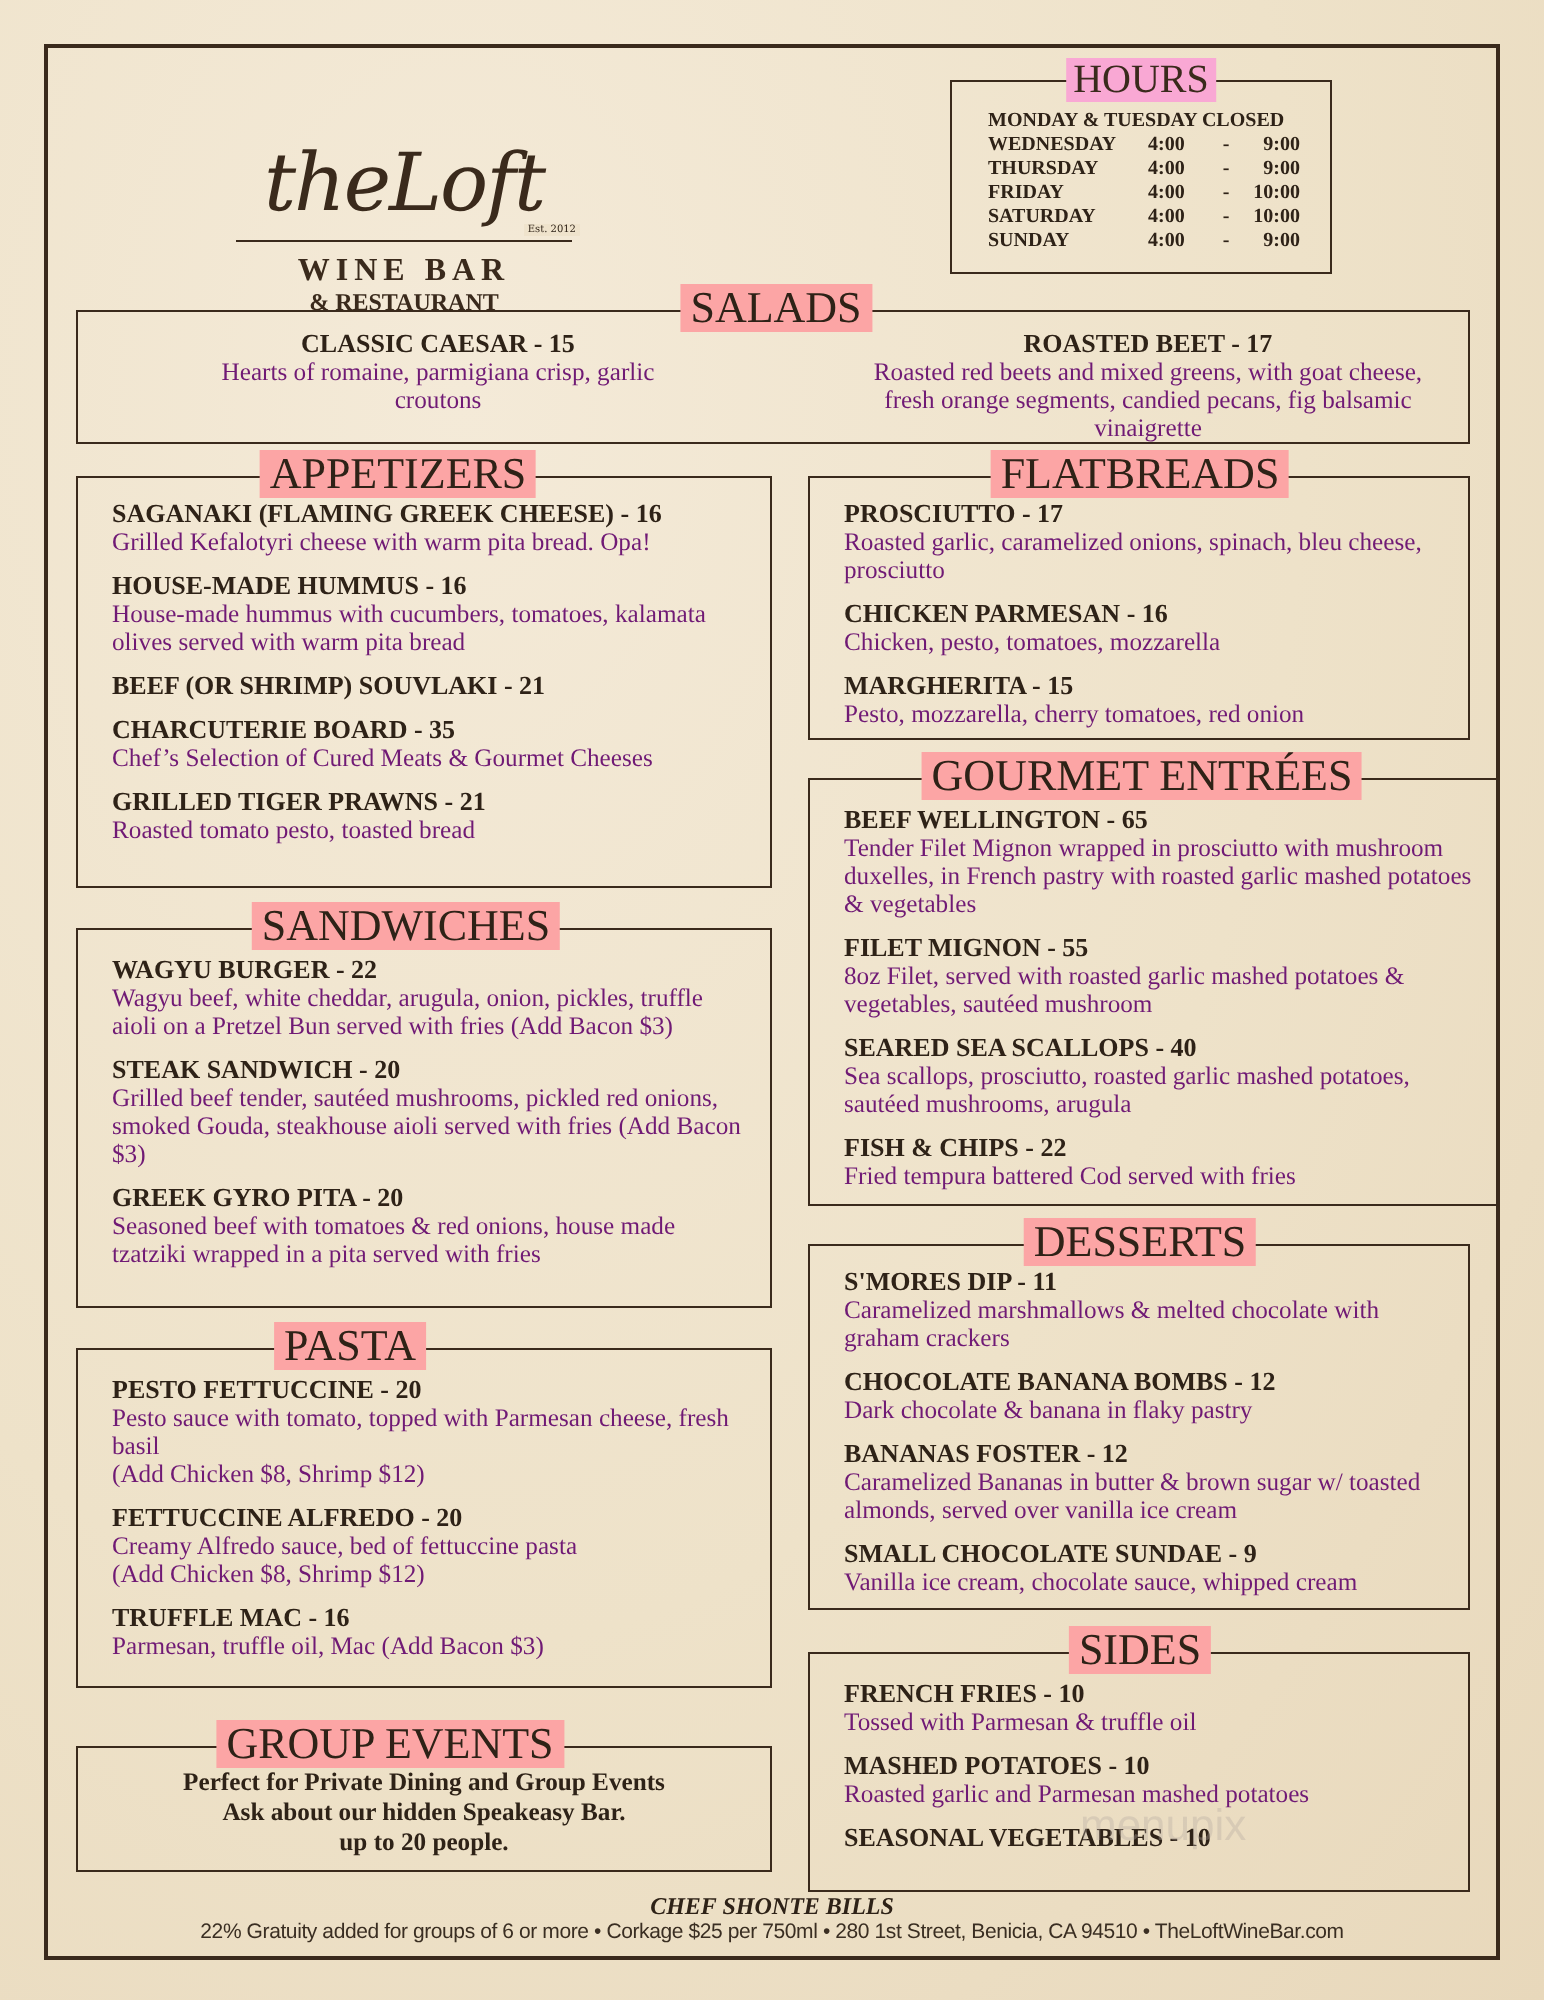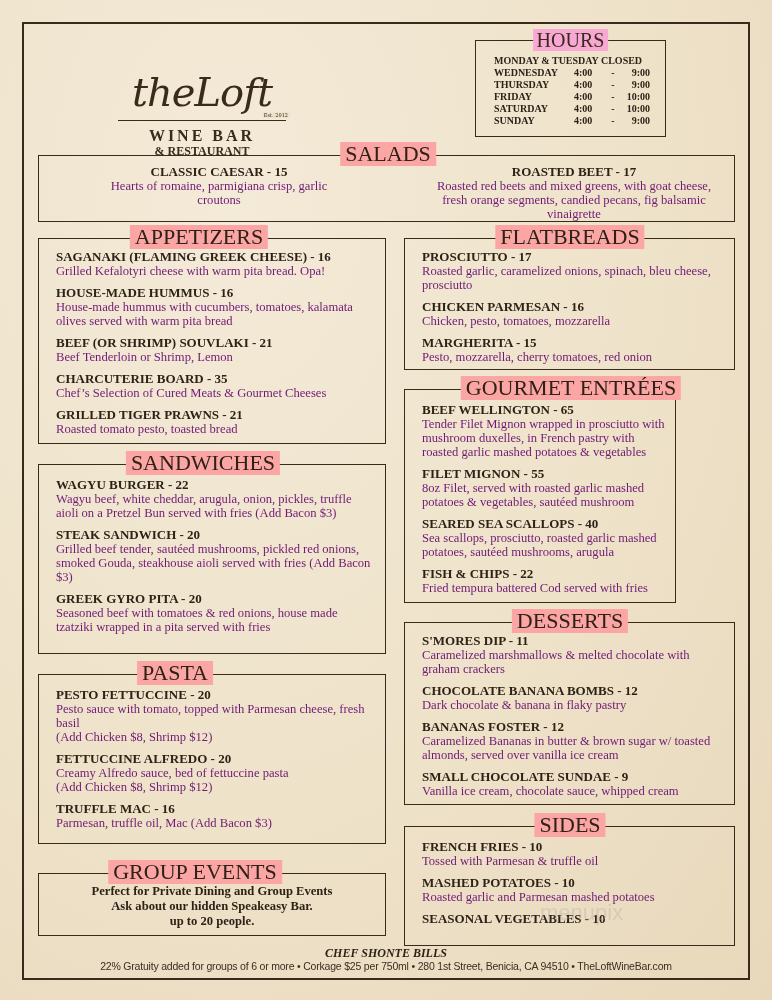--- a/index.html
+++ b/index.html
@@ -130,21 +130,20 @@
     <div class="item">
       <div class="item-name">SAGANAKI (FLAMING GREEK CHEESE) - 16</div>
       <div class="item-desc">Grilled Kefalotyri cheese with warm pita bread. Opa!</div>
     </div>
     <div class="item">
       <div class="item-name">HOUSE-MADE HUMMUS - 16</div>
       <div class="item-desc">House-made hummus with cucumbers, tomatoes, kalamata olives served with warm pita bread</div>
     </div>
     <div class="item">
       <div class="item-name">BEEF (OR SHRIMP) SOUVLAKI - 21</div>
-      <div class="item-desc">Beef Tenderloin or Shrimp, Lemon</div>
     </div>
     <div class="item">
       <div class="item-name">CHARCUTERIE BOARD - 35</div>
       <div class="item-desc">Chef’s Selection of Cured Meats &amp; Gourmet Cheeses</div>
     </div>
     <div class="item">
       <div class="item-name">GRILLED TIGER PRAWNS - 21</div>
       <div class="item-desc">Roasted tomato pesto, toasted bread</div>
     </div>
   </div>
@@ -208,21 +207,21 @@
       <div class="item-name">CHICKEN PARMESAN - 16</div>
       <div class="item-desc">Chicken, pesto, tomatoes, mozzarella</div>
     </div>
     <div class="item">
       <div class="item-name">MARGHERITA  - 15</div>
       <div class="item-desc">Pesto, mozzarella, cherry tomatoes, red onion</div>
     </div>
   </div>
 </div>
 
-<div class="box" style="left:404px; top:389px; width:272px; height:214px;">
+<div class="box" style="left:404px; top:389px; width:346px; height:214px;">
   <div class="box-title" style="left:166px;">GOURMET ENTRÉES</div>
   <div class="list" style="top:12px;">
     <div class="item">
       <div class="item-name">BEEF WELLINGTON - 65</div>
       <div class="item-desc">Tender Filet Mignon wrapped in prosciutto with mushroom duxelles, in French pastry with roasted garlic mashed potatoes &amp; vegetables</div>
     </div>
     <div class="item">
       <div class="item-name">FILET MIGNON - 55</div>
       <div class="item-desc">8oz Filet, served with roasted garlic mashed potatoes &amp; vegetables, sautéed mushroom</div>
     </div>

